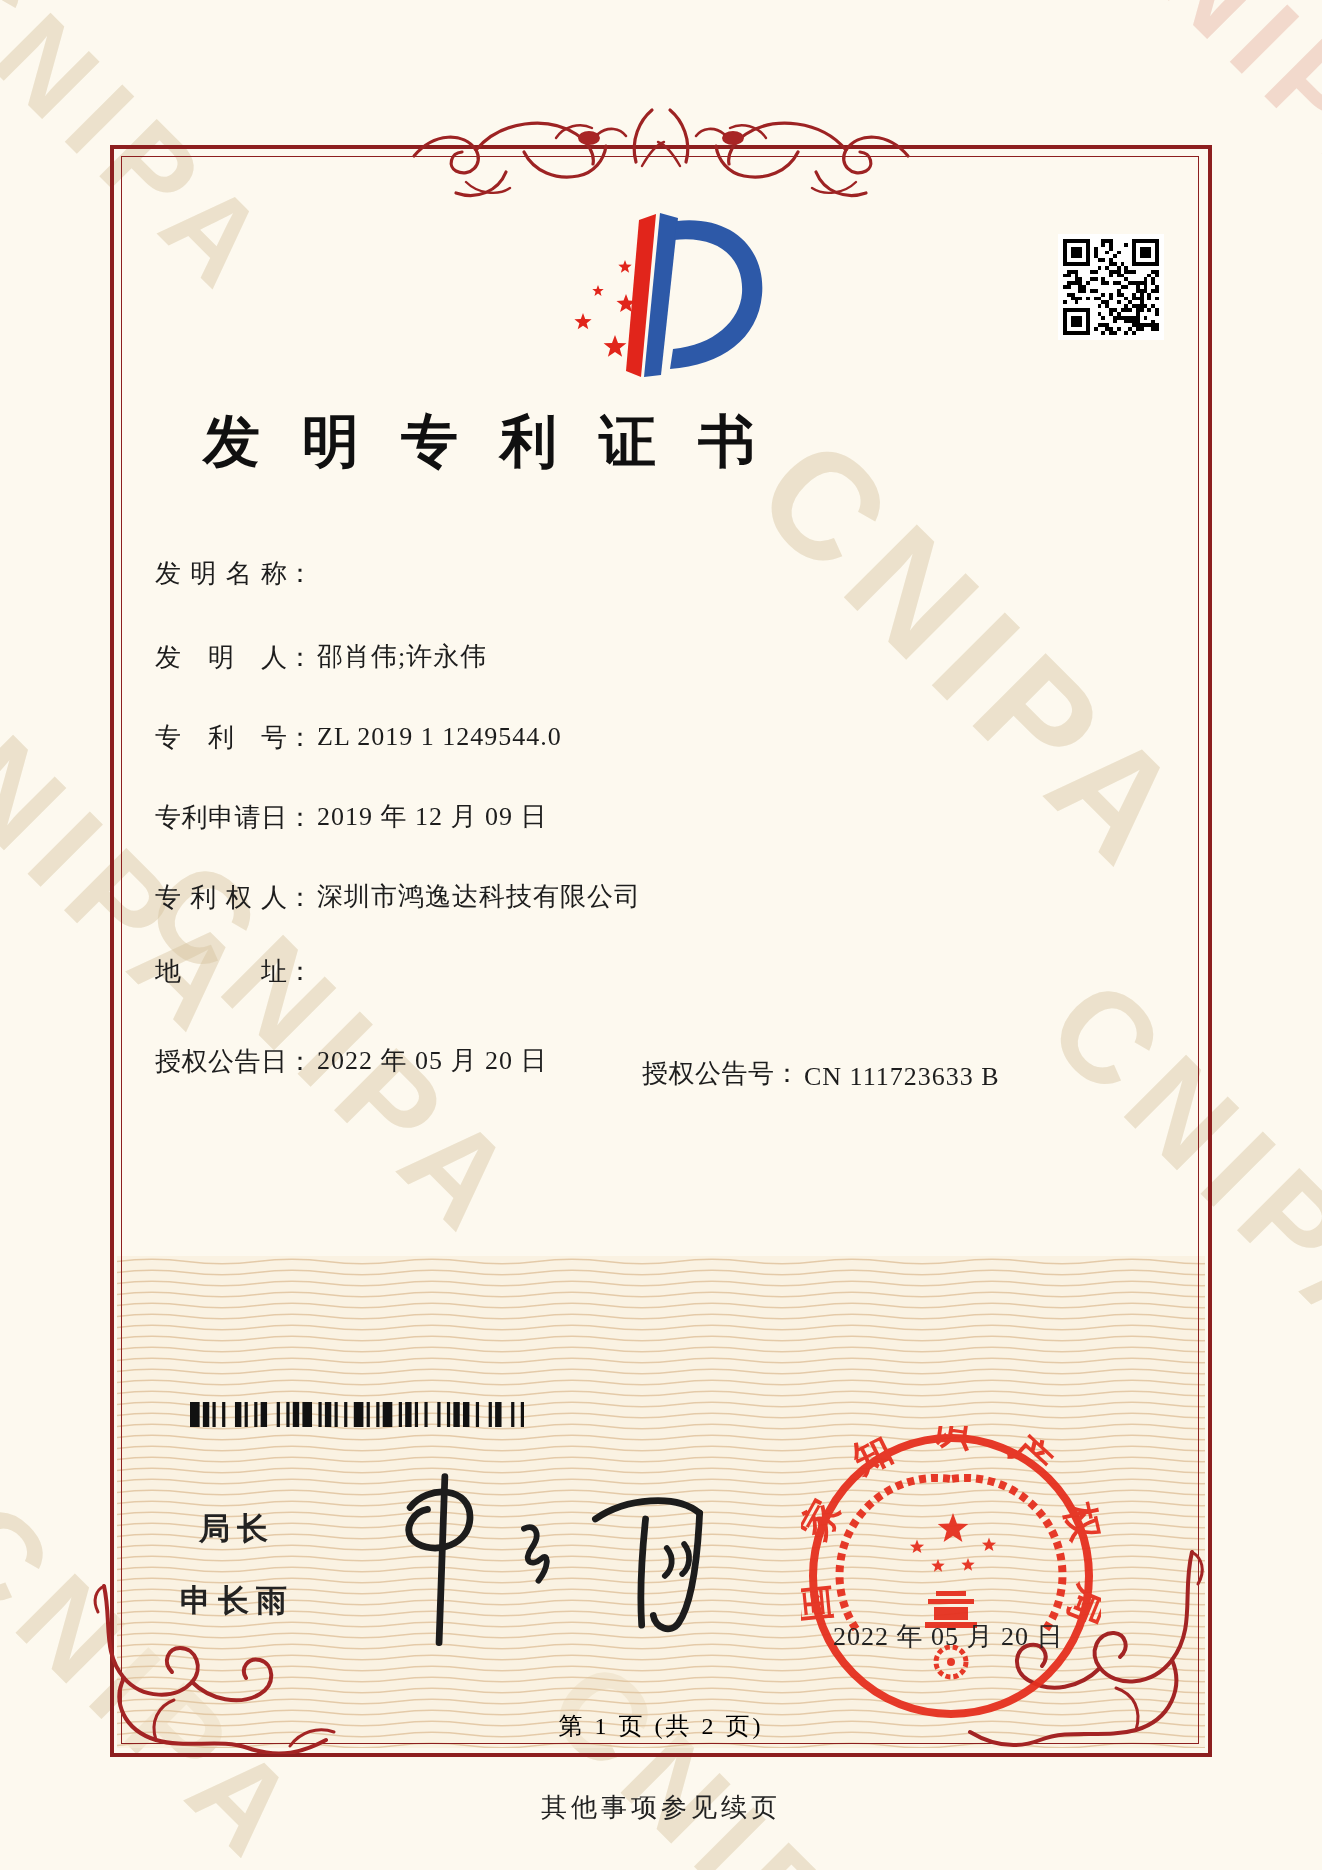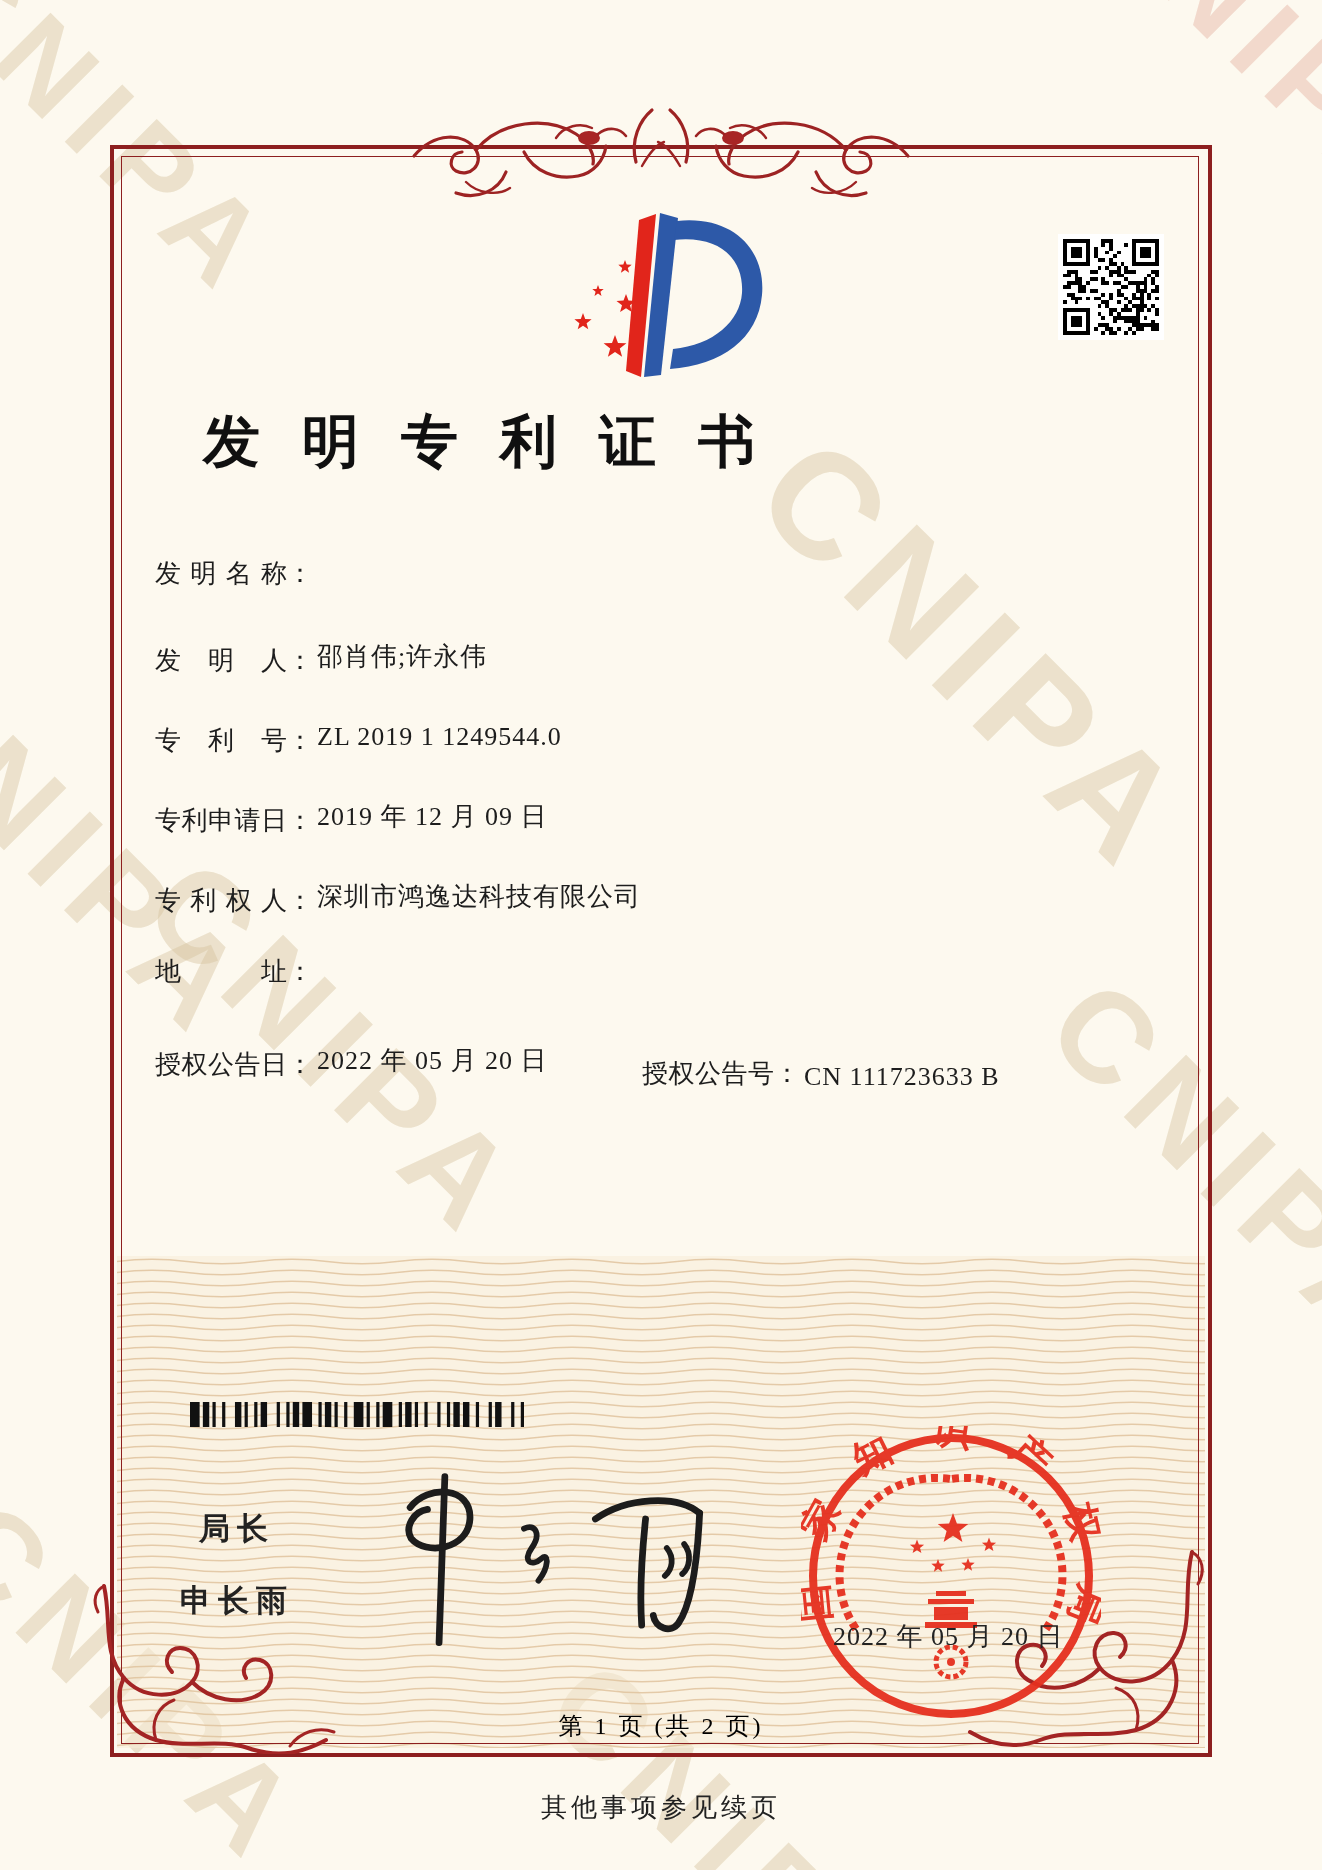--- a/index.html
+++ b/index.html
@@ -23,21 +23,21 @@
   .waves{position:absolute;left:117px;top:1256px;width:1088px;height:492px;}
   
   .cert-no{position:absolute;left:156px;top:214px;font-size:27px;letter-spacing:5px;color:#3b3b3b;}
   .logo{position:absolute;left:538px;top:205px;width:250px;height:190px;}
   .qr{position:absolute;left:1058px;top:234px;width:106px;height:106px;background:#ffffff;padding:5px;box-sizing:border-box;}
   .title{
     position:absolute;left:161px;top:404px;width:1000px;text-align:left;
     font-size:57px;font-weight:bold;letter-spacing:42px;text-indent:42px;color:#101010;
   }
   
-  .field{position:absolute;left:155px;display:flex;align-items:flex-end;font-size:26px;color:#1d1d1d;}
+  .field{position:absolute;left:155px;display:flex;align-items:center;font-size:26px;color:#1d1d1d;}
   .flabel{flex:none;width:132px;text-align:justify;text-align-last:justify;}
   .fcolon{flex:none;padding:0 4px 0 0;}
   .fvalue{flex:none;max-width:826px;line-height:1.62;text-align:justify;letter-spacing:1px;}
   .f1{top:556px}.f2{top:636px}.f3{top:716px}.f4{top:796px}.f5{top:876px}.f6{top:954px}
   .f7{top:1040px;width:1020px}
   .grant2{position:absolute;left:487px;top:16px;display:flex;align-items:flex-start;}
   
   .body-text{position:absolute;left:150px;top:1098px;width:1034px;font-size:25px;line-height:2.1;text-align:justify;color:#151515;}
   .body-text p{margin:0;text-indent:2em;letter-spacing:1px;}
   

